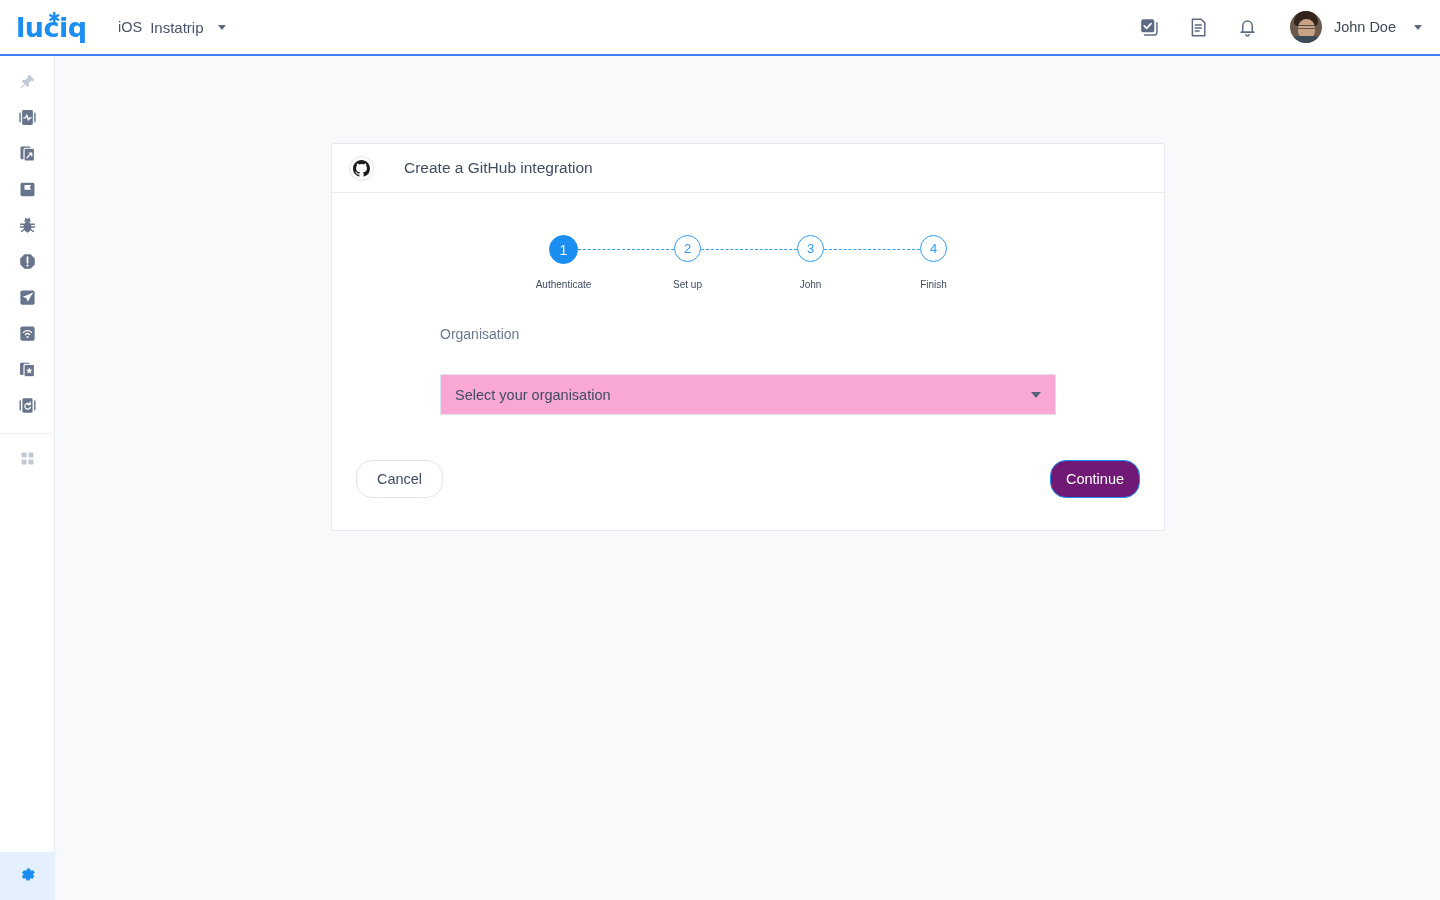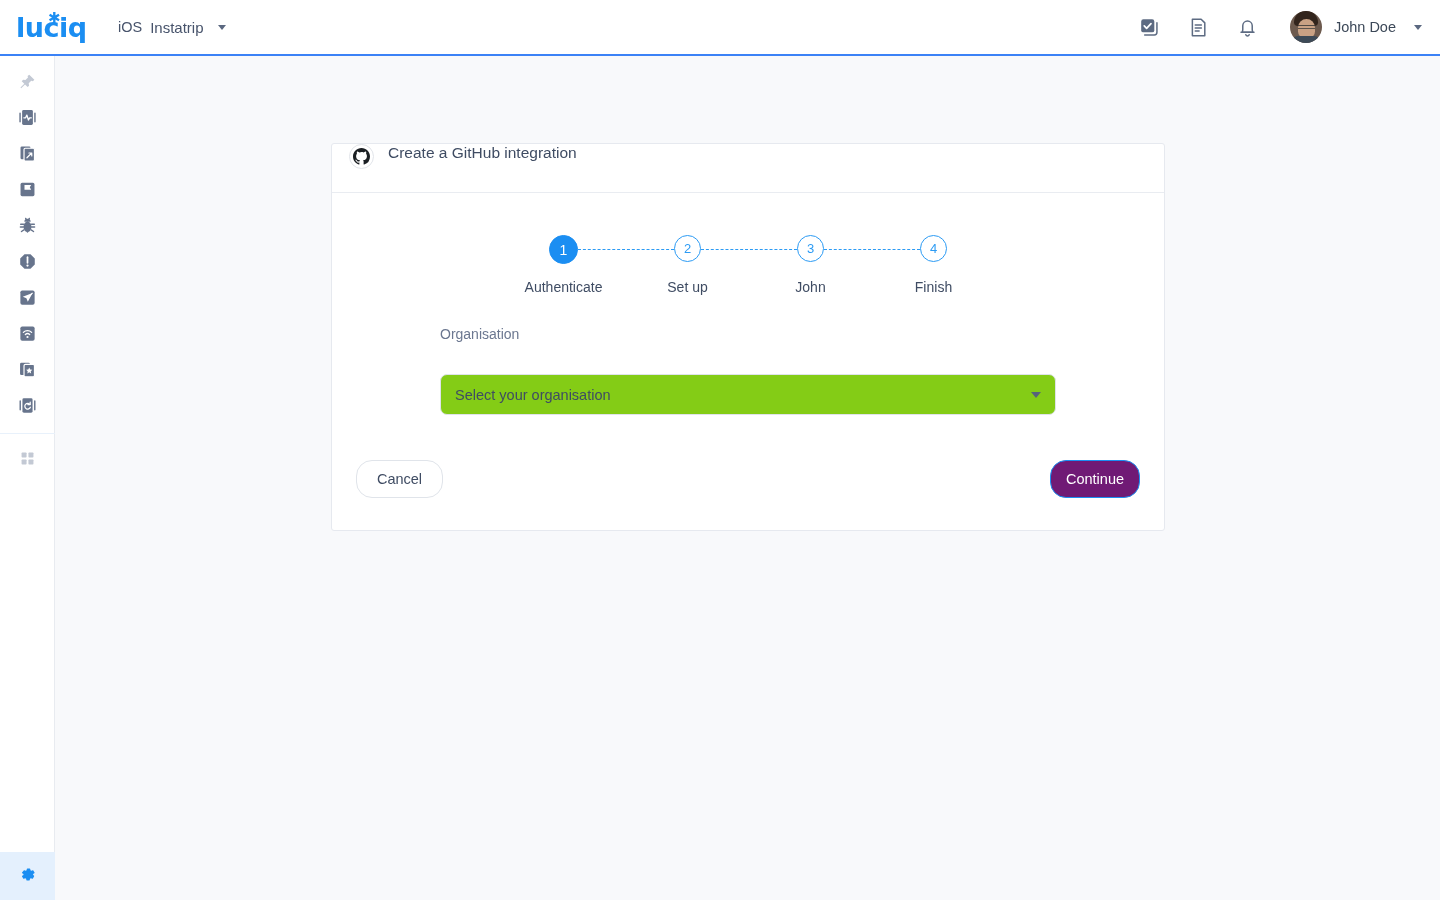--- a/index.html
+++ b/index.html
@@ -204,22 +204,23 @@
     width: 834px;
     background: #ffffff;
     border: 1px solid #e6e9ef;
     border-radius: 3px;
   }
 
   .card-header {
     height: 49px;
     border-bottom: 1px solid #e9ecf1;
     display: flex;
+    align-items: center;
     padding-left: 17px;
-    gap: 14px;
+    gap: 30px;
   }
   .gh-circle {
     width: 25px; height: 25px;
     border-radius: 50%;
     border: 1px solid #e2e5ea;
     display: flex;
     align-items: center;
     justify-content: center;
     flex: none;
   }
@@ -259,21 +260,21 @@
   }
   .step.active .step-circle {
     background: #1b8ef2;
     border-color: #1b8ef2;
     color: #ffffff;
     width: 29px; height: 29px;
     font-size: 14px;
   }
   .step-label {
     margin-top: 12px;
-    font-size: 14px;
+    font-size: 10px;
     color: #3f4c63;
     white-space: nowrap;
   }
   .step-line {
     flex: none;
     width: 0px;
     height: 0;
     margin-top: 14px;
     border-top: 1.6px dashed #2c9bf4;
     width: 96px;
@@ -301,22 +302,22 @@
     padding: 0 84px;
   }
   .field-label {
     font-size: 14px;
     color: #6b7790;
     margin-bottom: 24px;
   }
   .select-box {
     height: 41px;
     border: 1px solid #dfe3ea;
-    border-radius: 7px;
-    background: #84cc16;
+    border-radius: 0;
+    background: #f9a8d4;
     display: flex;
     align-items: center;
     padding: 0 14px;
     cursor: pointer;
     margin-top: 32px;
   }
   .select-value {
     font-size: 14.5px;
     color: #3f4c63;
   }

